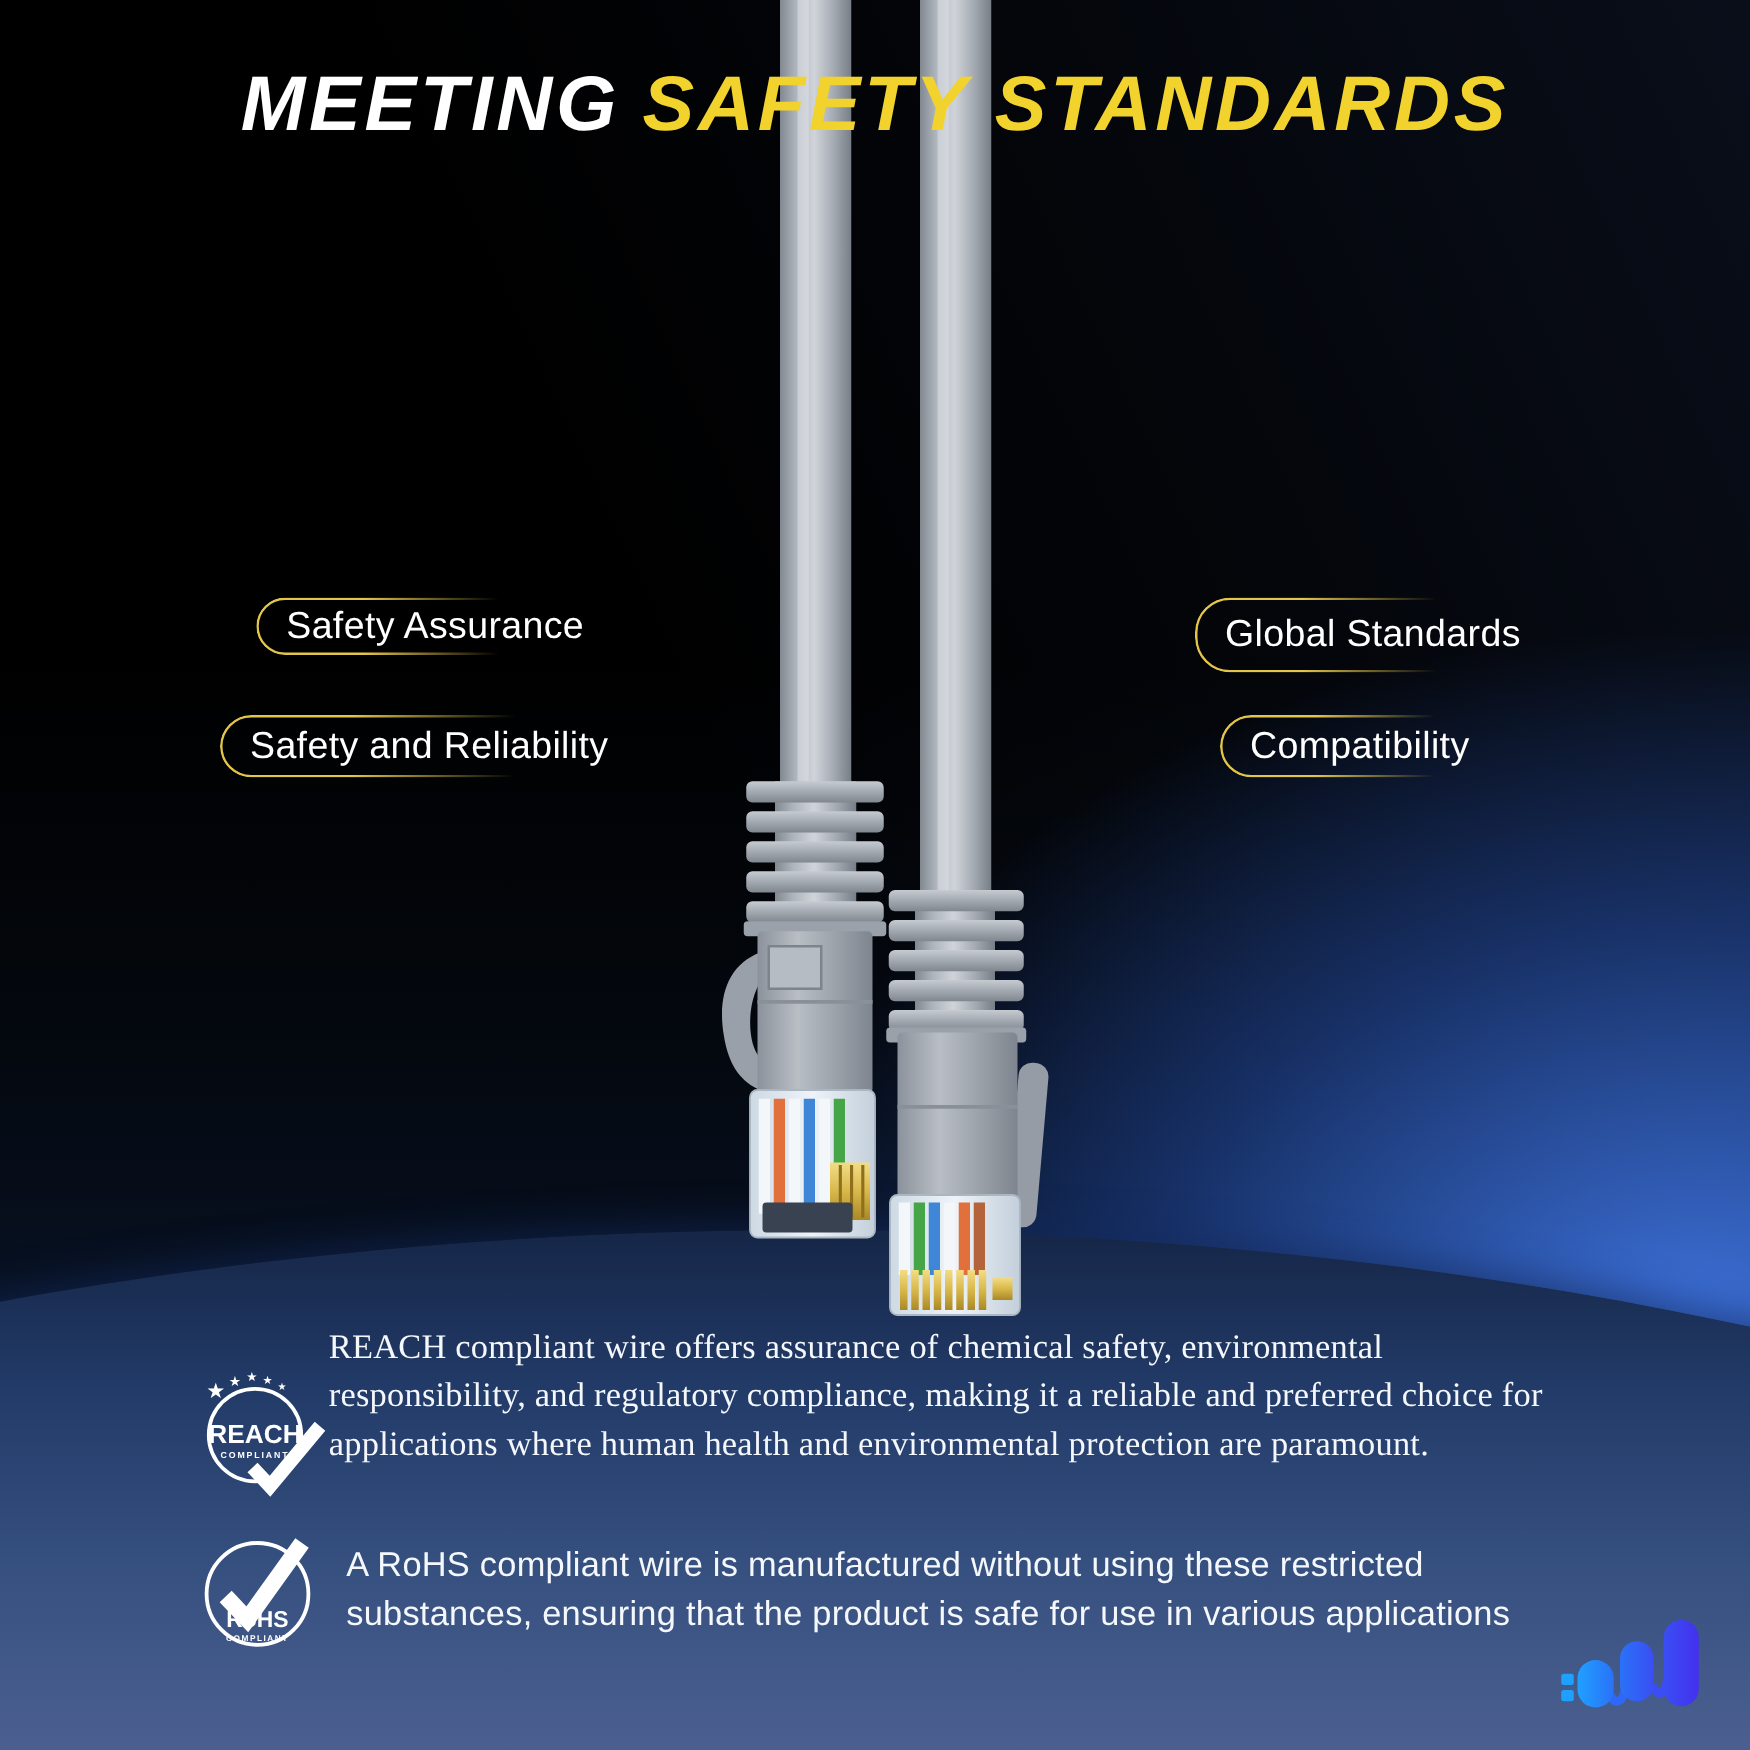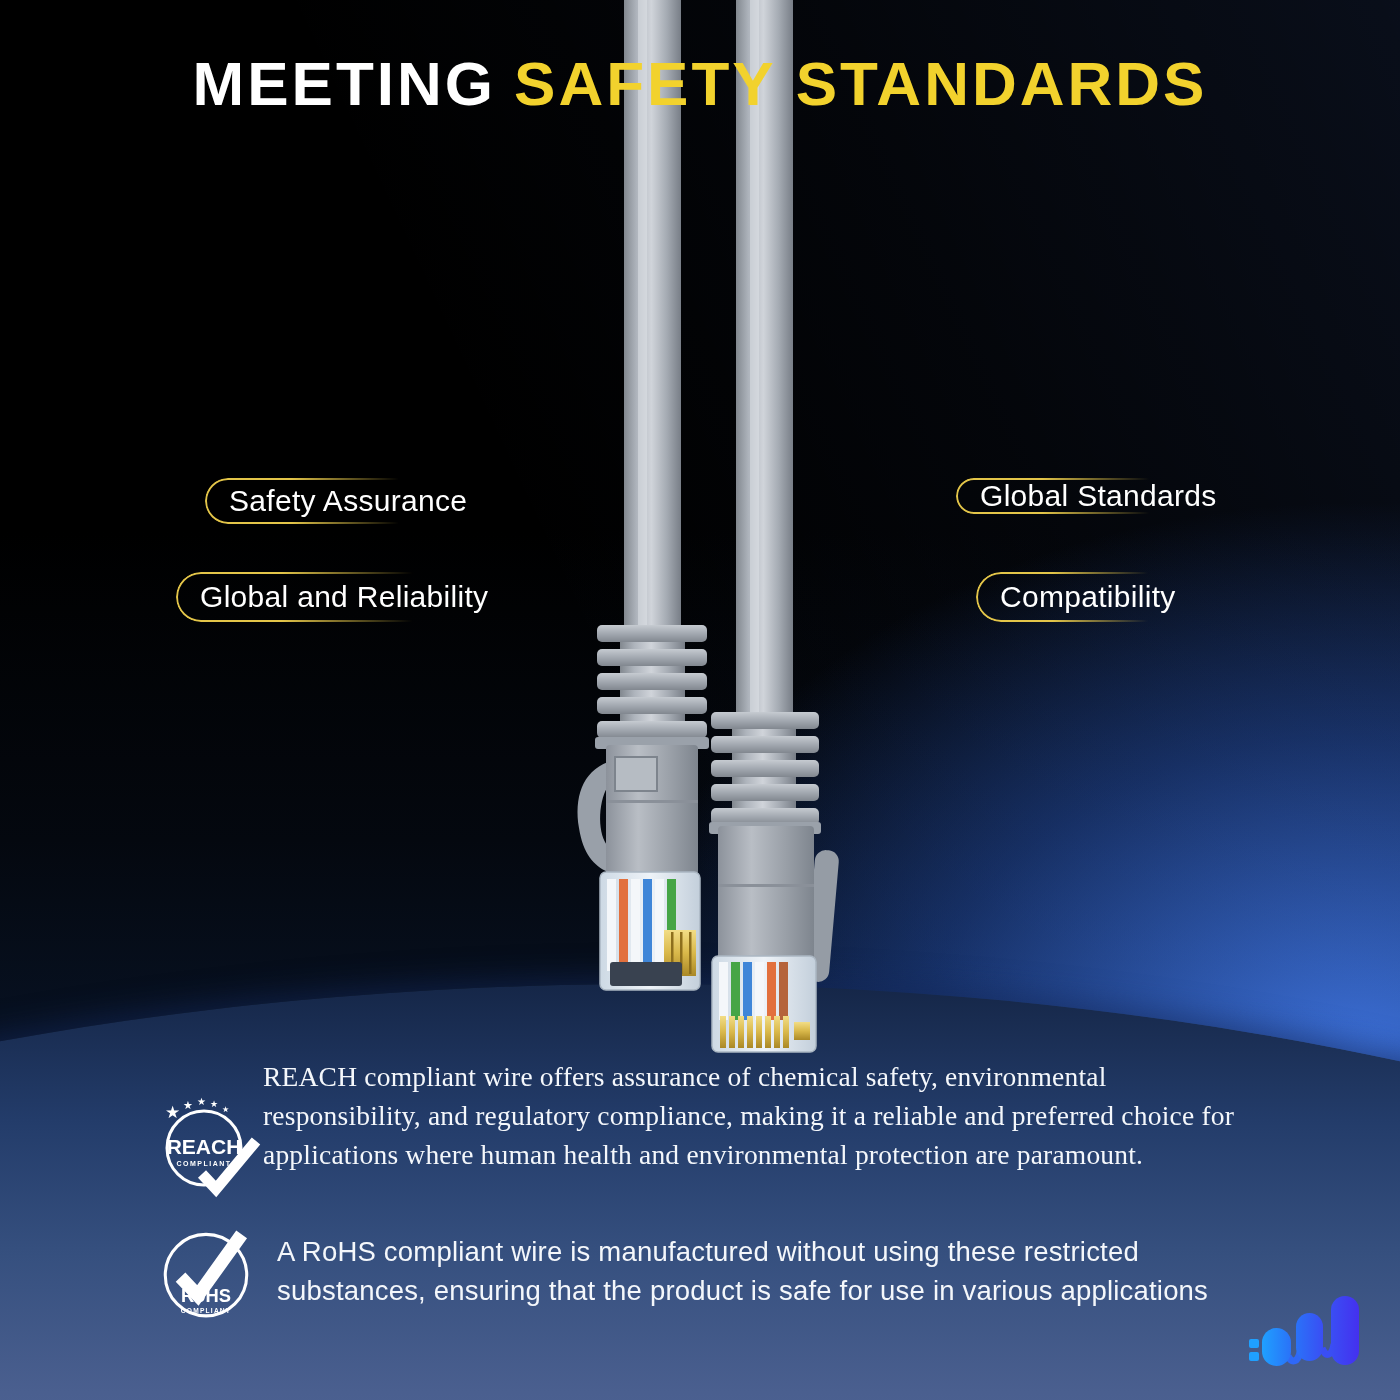--- a/index.html
+++ b/index.html
@@ -13,31 +13,31 @@
   .beam{position:absolute;inset:0;z-index:5;
     background:linear-gradient(245deg, rgba(90,140,255,0.10) 0%, rgba(90,140,255,0.04) 30%, rgba(90,140,255,0) 55%);}
   .hill{
     position:absolute;left:-1150px;top:984px;width:3600px;height:1700px;border-radius:50%;z-index:10;
     background:linear-gradient(180deg,#152647 0%,#233c6a 8%,#36507f 16%,#4a5f8f 24%,#53689b 32%,#5a6fa2 45%);
     box-shadow:0 -6px 30px rgba(20,40,90,0.6);
   }
   .cables{position:absolute;left:0;top:0;z-index:20;}
   .title{
     position:absolute;top:48px;left:0;width:100%;margin:0;text-align:center;z-index:30;
-    font-size:62px;font-weight:800;letter-spacing:3px;color:#fff;white-space:nowrap;
+    font-size:62px;font-weight:800;letter-spacing:3px;color:#fff;white-space:nowrap;font-style:italic;
   }
   .title .hl{color:#F2D22D;margin-left:18px;}
   .pill{position:absolute;display:flex;align-items:center;padding-left:24px;z-index:30;
     color:#fff;font-size:30px;letter-spacing:0.3px;}
   .pill::before{content:"";position:absolute;inset:0;border:2px solid #E3C549;border-radius:28px;
     -webkit-mask-image:linear-gradient(90deg,#000 32%,transparent 72%);
     mask-image:linear-gradient(90deg,#000 32%,transparent 72%);}
   .pill-sa{left:205px;top:478px;width:245px;height:46px;}
   .pill-qr{left:176px;top:572px;width:305px;height:50px;}
-  .pill-gs{left:956px;top:478px;width:245px;height:36px;}
+  .pill-gs{left:956px;top:478px;width:245px;height:60px;}
   .pill-cp{left:976px;top:572px;width:215px;height:50px;}
   .para{position:absolute;left:263px;width:1005px;margin:0;z-index:30;
     color:#F4F7FB;font-size:27.5px;line-height:1.42;letter-spacing:0.2px;}
   .para-reach{top:1057px;font-family:Liberation Serif, serif;}
   .para-rohs{top:1232px;margin-left:14px;}
   .badge{position:absolute;z-index:30;}
   .badge-reach{left:152px;top:1090px;}
   .badge-rohs{left:150px;top:1212px;}
   .logo{position:absolute;left:1242px;top:1286px;z-index:30;}
 </style>
@@ -154,21 +154,21 @@
       </g>
     </g>
   </svg>
 
   <h1 class="title"><span>MEETING</span><span class="hl">SAFETY STANDARDS</span></h1>
 
   <div class="pill pill-sa">
     <span>Safety Assurance</span>
   </div>
   <div class="pill pill-qr">
-    <span>Global and Reliability</span>
+    <span>Safety and Reliability</span>
   </div>
   <div class="pill pill-gs">
     <span>Global Standards</span>
   </div>
   <div class="pill pill-cp">
     <span>Compatibility</span>
   </div>
 
   <svg class="badge badge-reach" width="110" height="110" viewBox="0 0 110 110">
     <circle cx="52" cy="58" r="37" fill="none" stroke="#fff" stroke-width="3"></circle>

